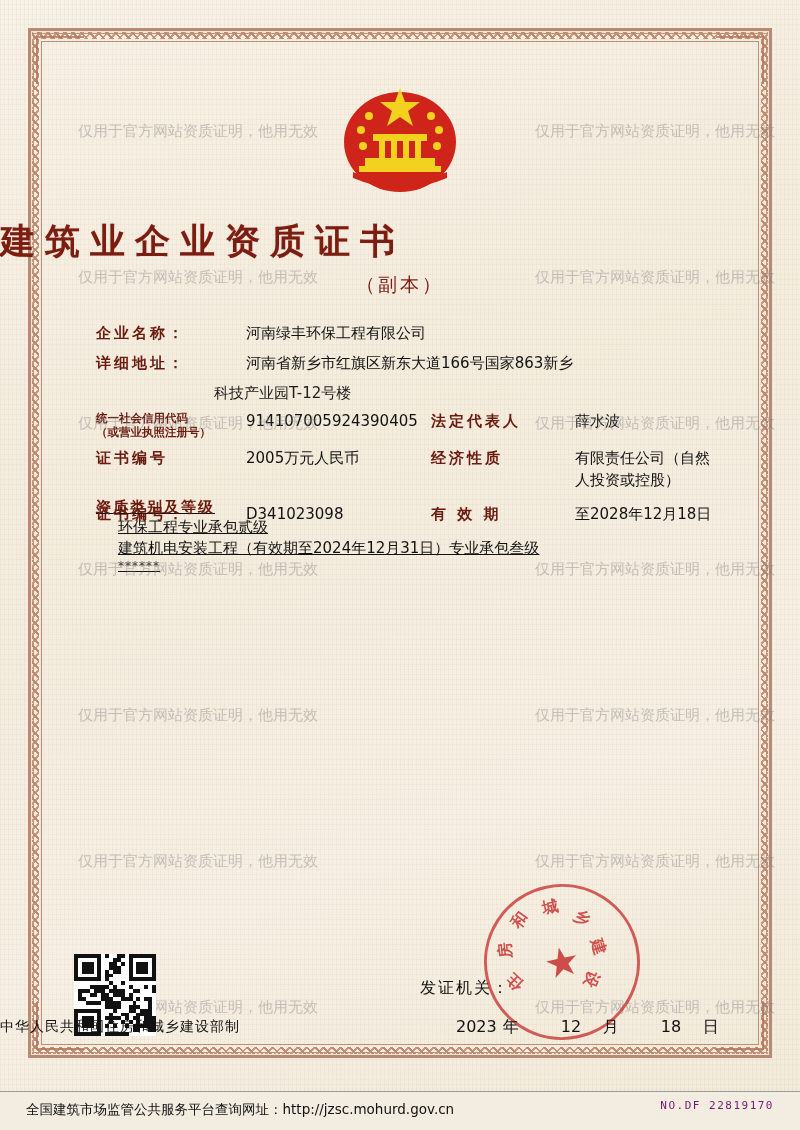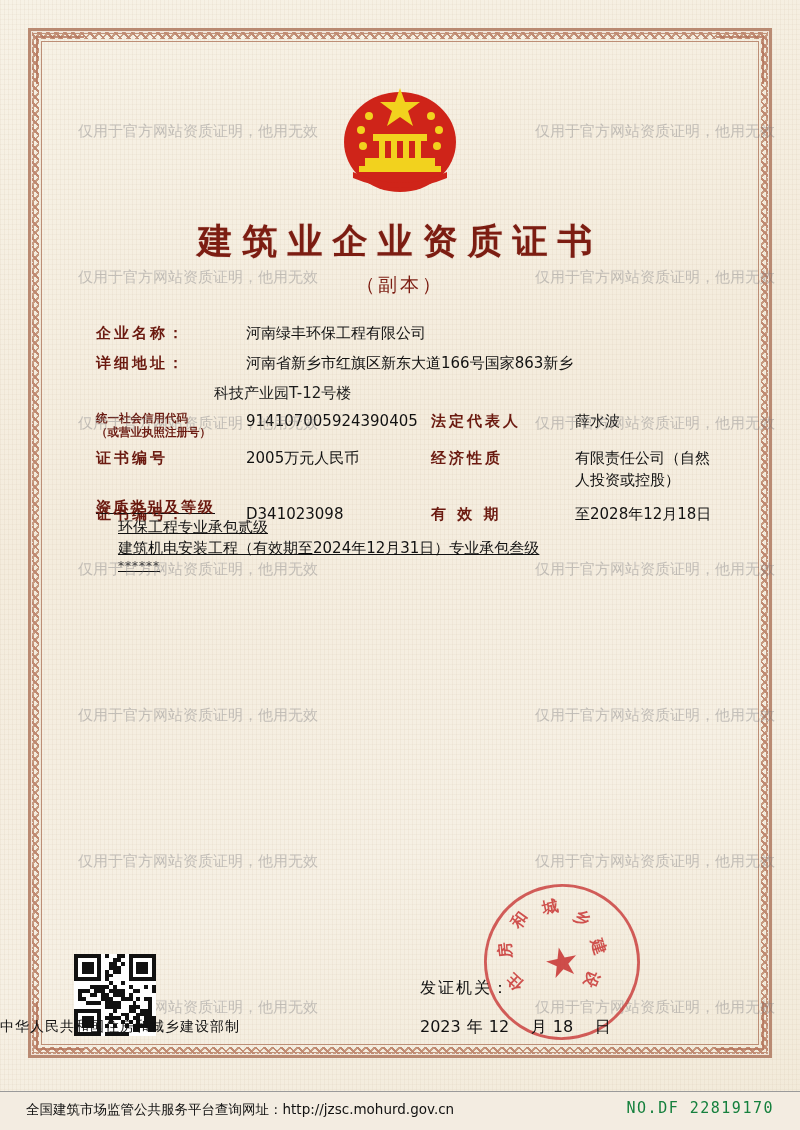--- a/index.html
+++ b/index.html
@@ -70,21 +70,20 @@
     top: 72px;
     width: 130px;
     height: 128px;
   }
   .emblem svg { display:block; width:130px; height:128px; }
 
   .title {
     position: absolute;
     top: 218px;
     left: 0; right: 0;
-    text-align: center;
     font-size: 35px;
     letter-spacing: 10px;
     font-weight: bold;
     color: #7c1d12;
     font-family: "DejaVu Sans", "Liberation Sans", sans-serif;
     text-shadow: 0 0 1px rgba(124,29,18,.45);
   }
   .subtitle {
     position: absolute;
     top: 272px;
@@ -230,21 +229,21 @@
     color: #111;
   }
   .issue .line1 { letter-spacing: 2px; }
   .issue .datebar {
     margin-top: 18px;
     display: flex;
     align-items: baseline;
     gap: 6px;
     font-size: 16px;
   }
-  .issue .dnum { min-width: 36px; }
+  .issue .dnum { min-width: 36px; margin-left: 36px; }
   .footer-org {
     position: absolute;
     left: 0; right: 60px;
     top: 1018px;
     font-size: 14px;
     letter-spacing: 1px;
     color: #111;
   }
 
   
@@ -278,23 +277,23 @@
     position: absolute;
     left: 26px;
     top: 9px;
     font-size: 13.5px;
     color: #111;
   }
   .bottom .right {
     position: absolute;
     right: 26px;
     top: 7px;
-    font-size: 15px;
+    font-size: 11px;
     letter-spacing: 1.5px;
-    color: #15803d;
+    color: #701a75;
     font-family: "DejaVu Sans Mono", "Liberation Mono", monospace;
     padding-left: 26px;
   }
 </style>
 </head>
 <body>
 
 <div class="certificate">
 
   <div class="border-outer"></div>

